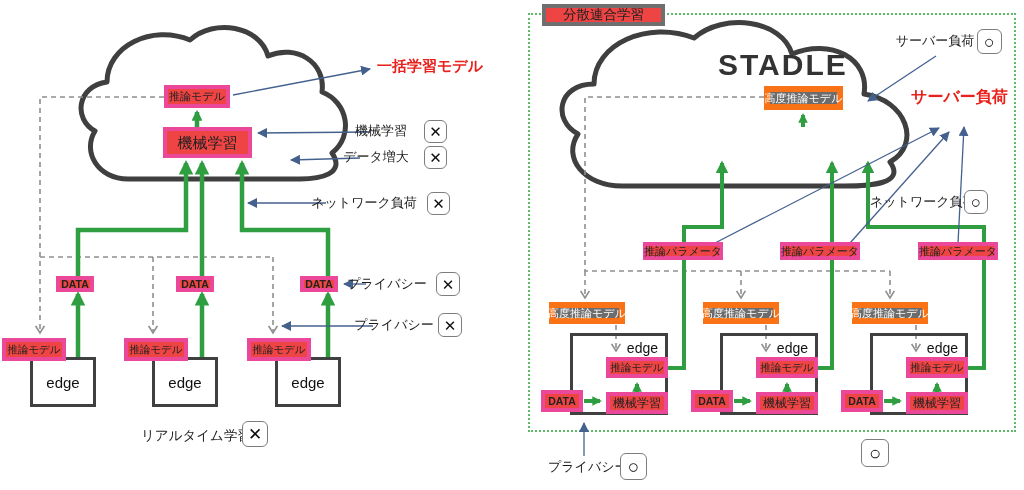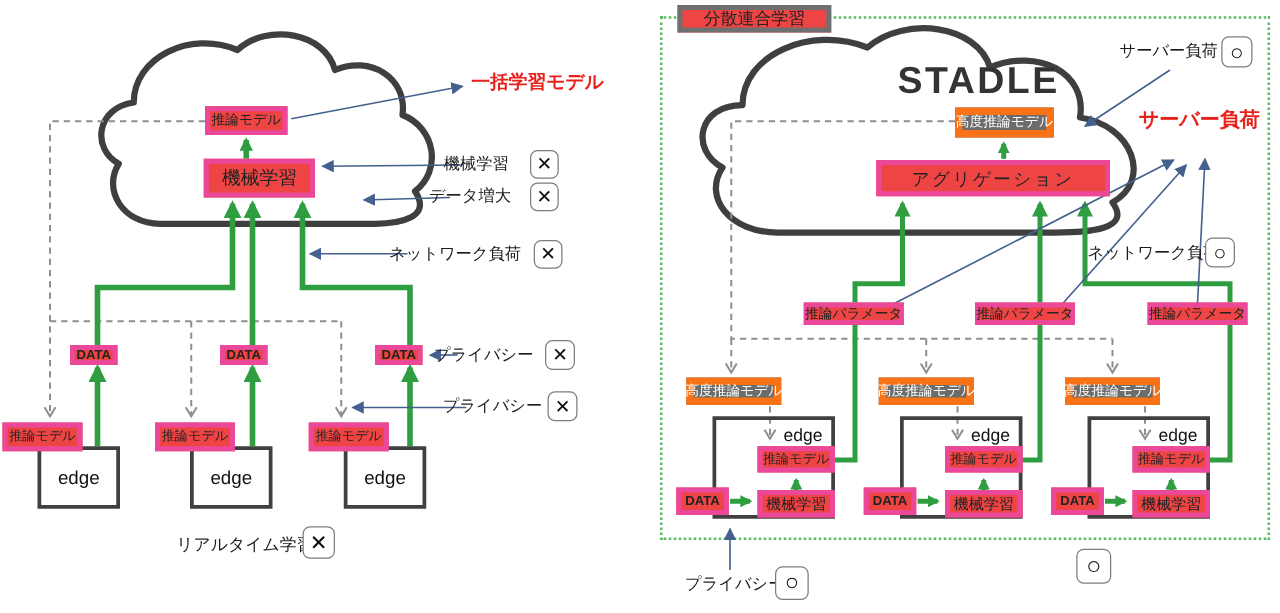--- a/index.html
+++ b/index.html
@@ -167,23 +167,20 @@
       <span>推論モデル</span>
     </div>
 
   <div class="box" style="left:542px;top:4px;width:123px;height:22px;font-size:13.5px;border-color:#6f6f6f;">
     <span>分散連合学習</span>
   </div>
   <div class="brand" style="left:718px;top:50px;font-size:30px;">STADLE</div>
   <div class="box dark" style="left:764px;top:86px;width:79px;height:24px;font-size:11px;">
     <span>高度推論モデル</span>
   </div>
-  <div class="box" style="left:701px;top:128px;width:187px;height:29px;font-size:14px;letter-spacing:2px;">
-    <span>アグリゲーション</span>
-  </div>
   <div class="red" style="left:911px;top:89px;font-size:16px;">サーバー負荷</div>
 
   <div class="lbl r" style="left:894px;top:34px;width:82px;">サーバー負荷</div>
   <div class="badge circle" style="left:977px;top:29px;width:25px;height:25px;font-size:18px;">○</div>
   <div class="lbl r" style="left:870px;top:195px;width:92px;">ネットワーク負荷</div>
   <div class="badge circle" style="left:964px;top:190px;width:24px;height:24px;font-size:17px;">○</div>
   <div class="lbl" style="left:548px;top:460px;width:80px;">プライバシー</div>
   <div class="badge circle" style="left:620px;top:453px;width:27px;height:27px;font-size:19px;">○</div>
   <div class="badge circle" style="left:861px;top:439px;width:28px;height:28px;font-size:20px;">○</div>
 

